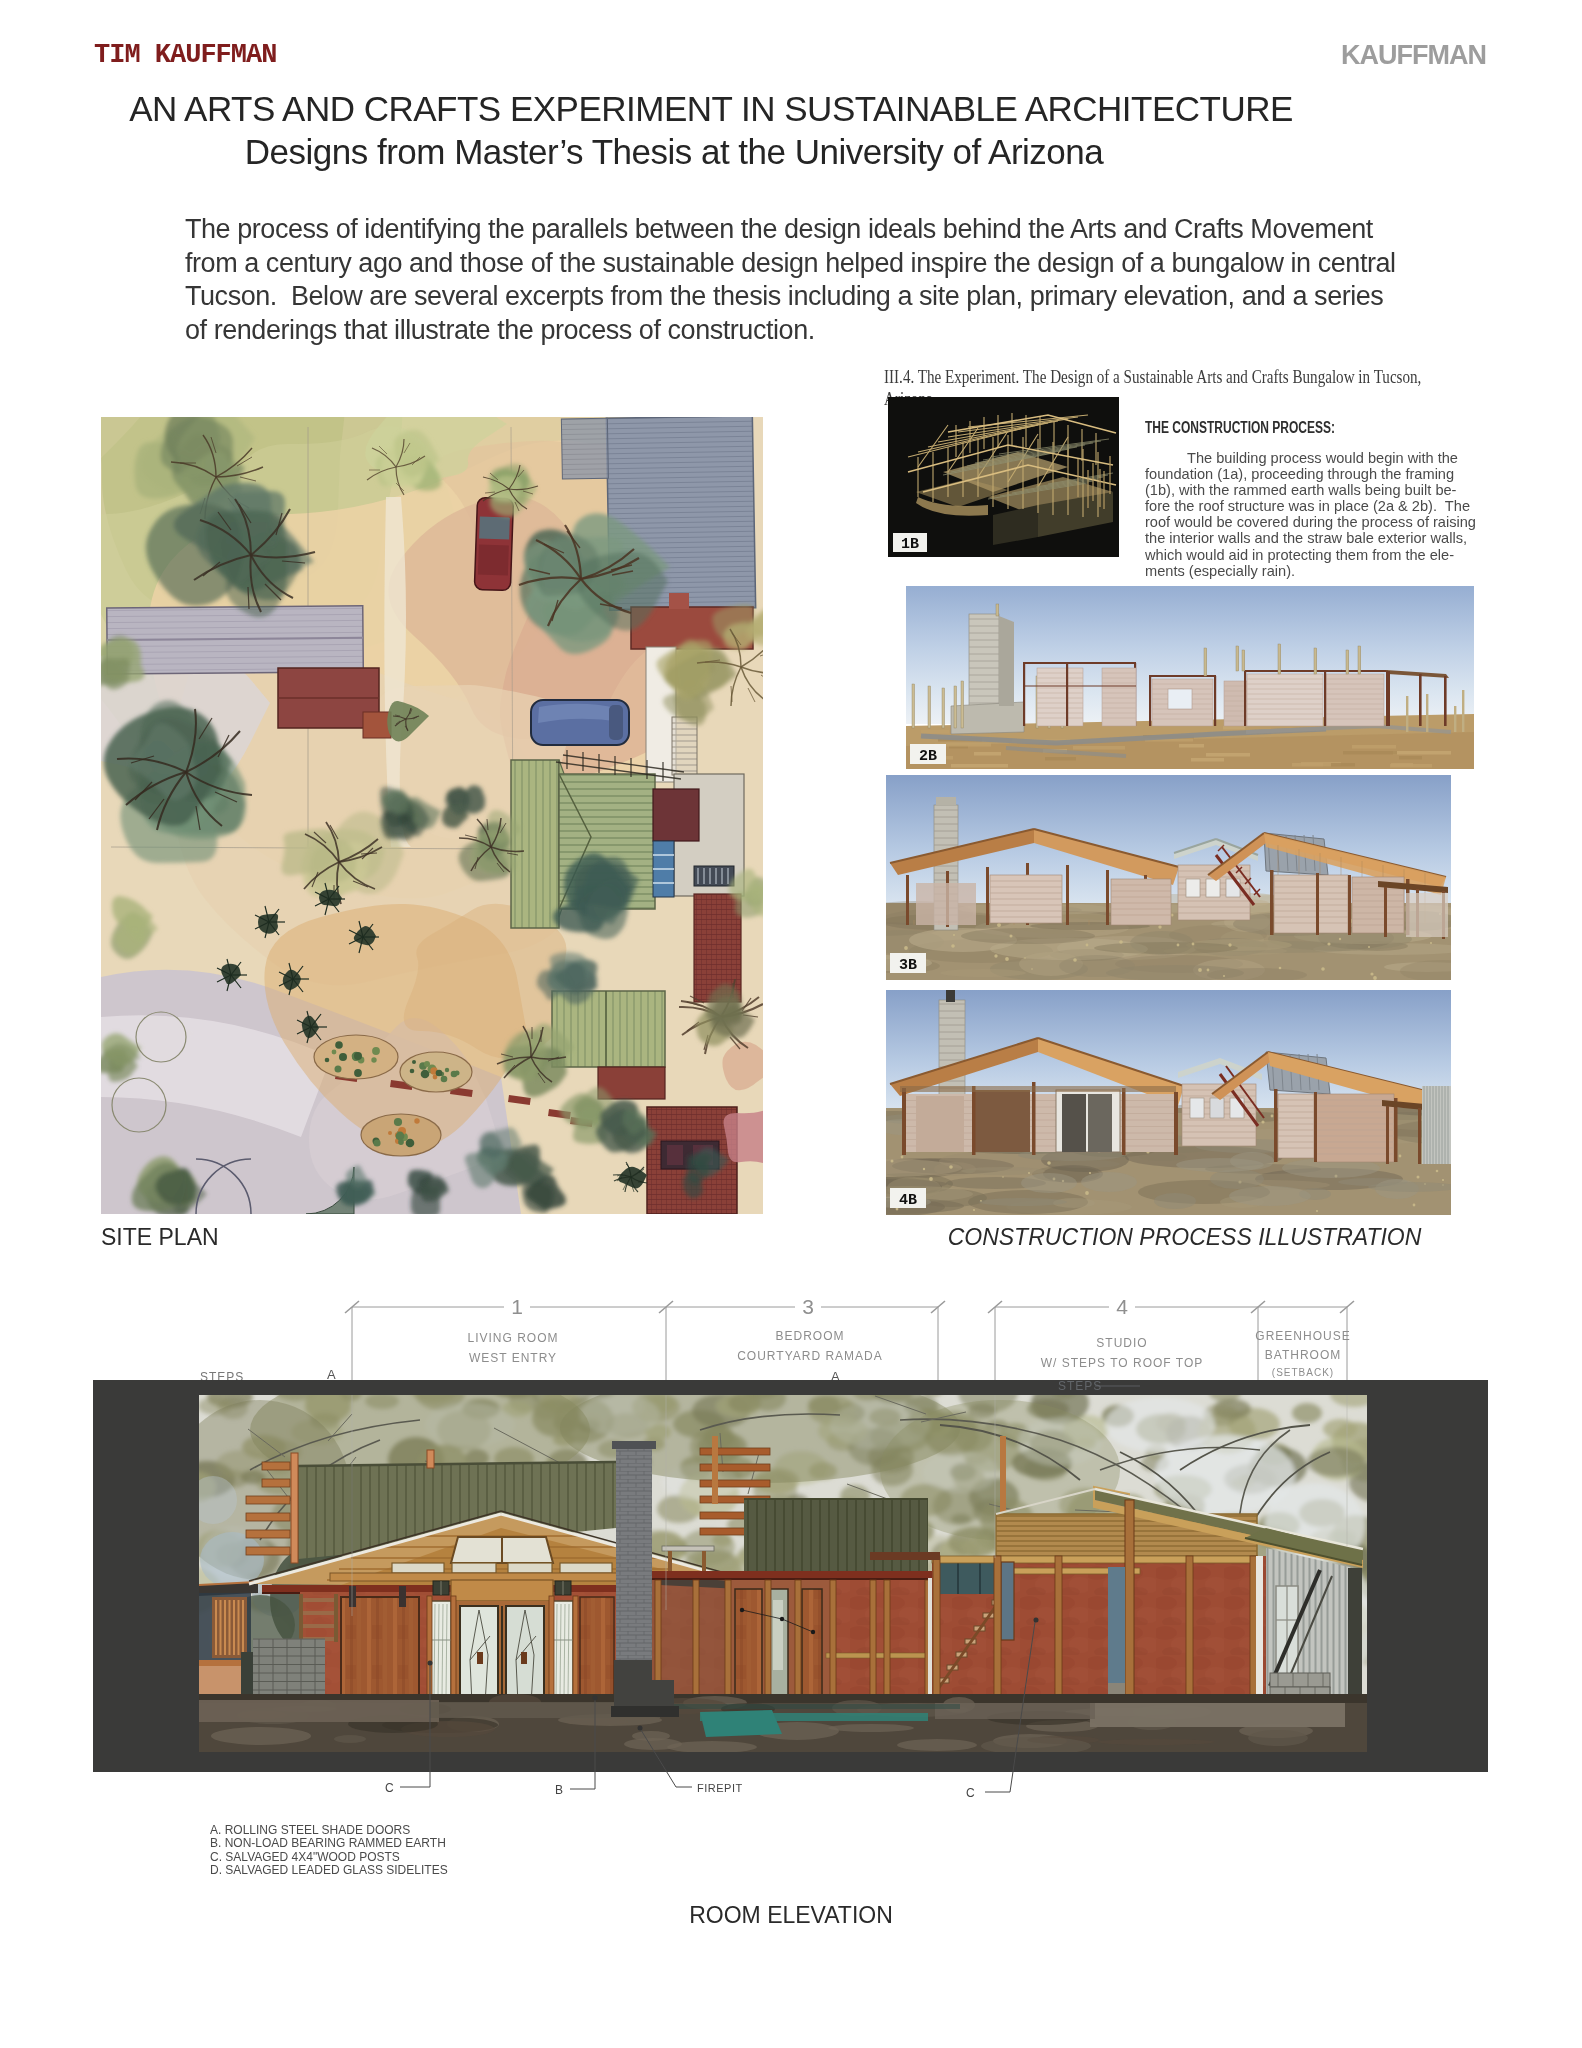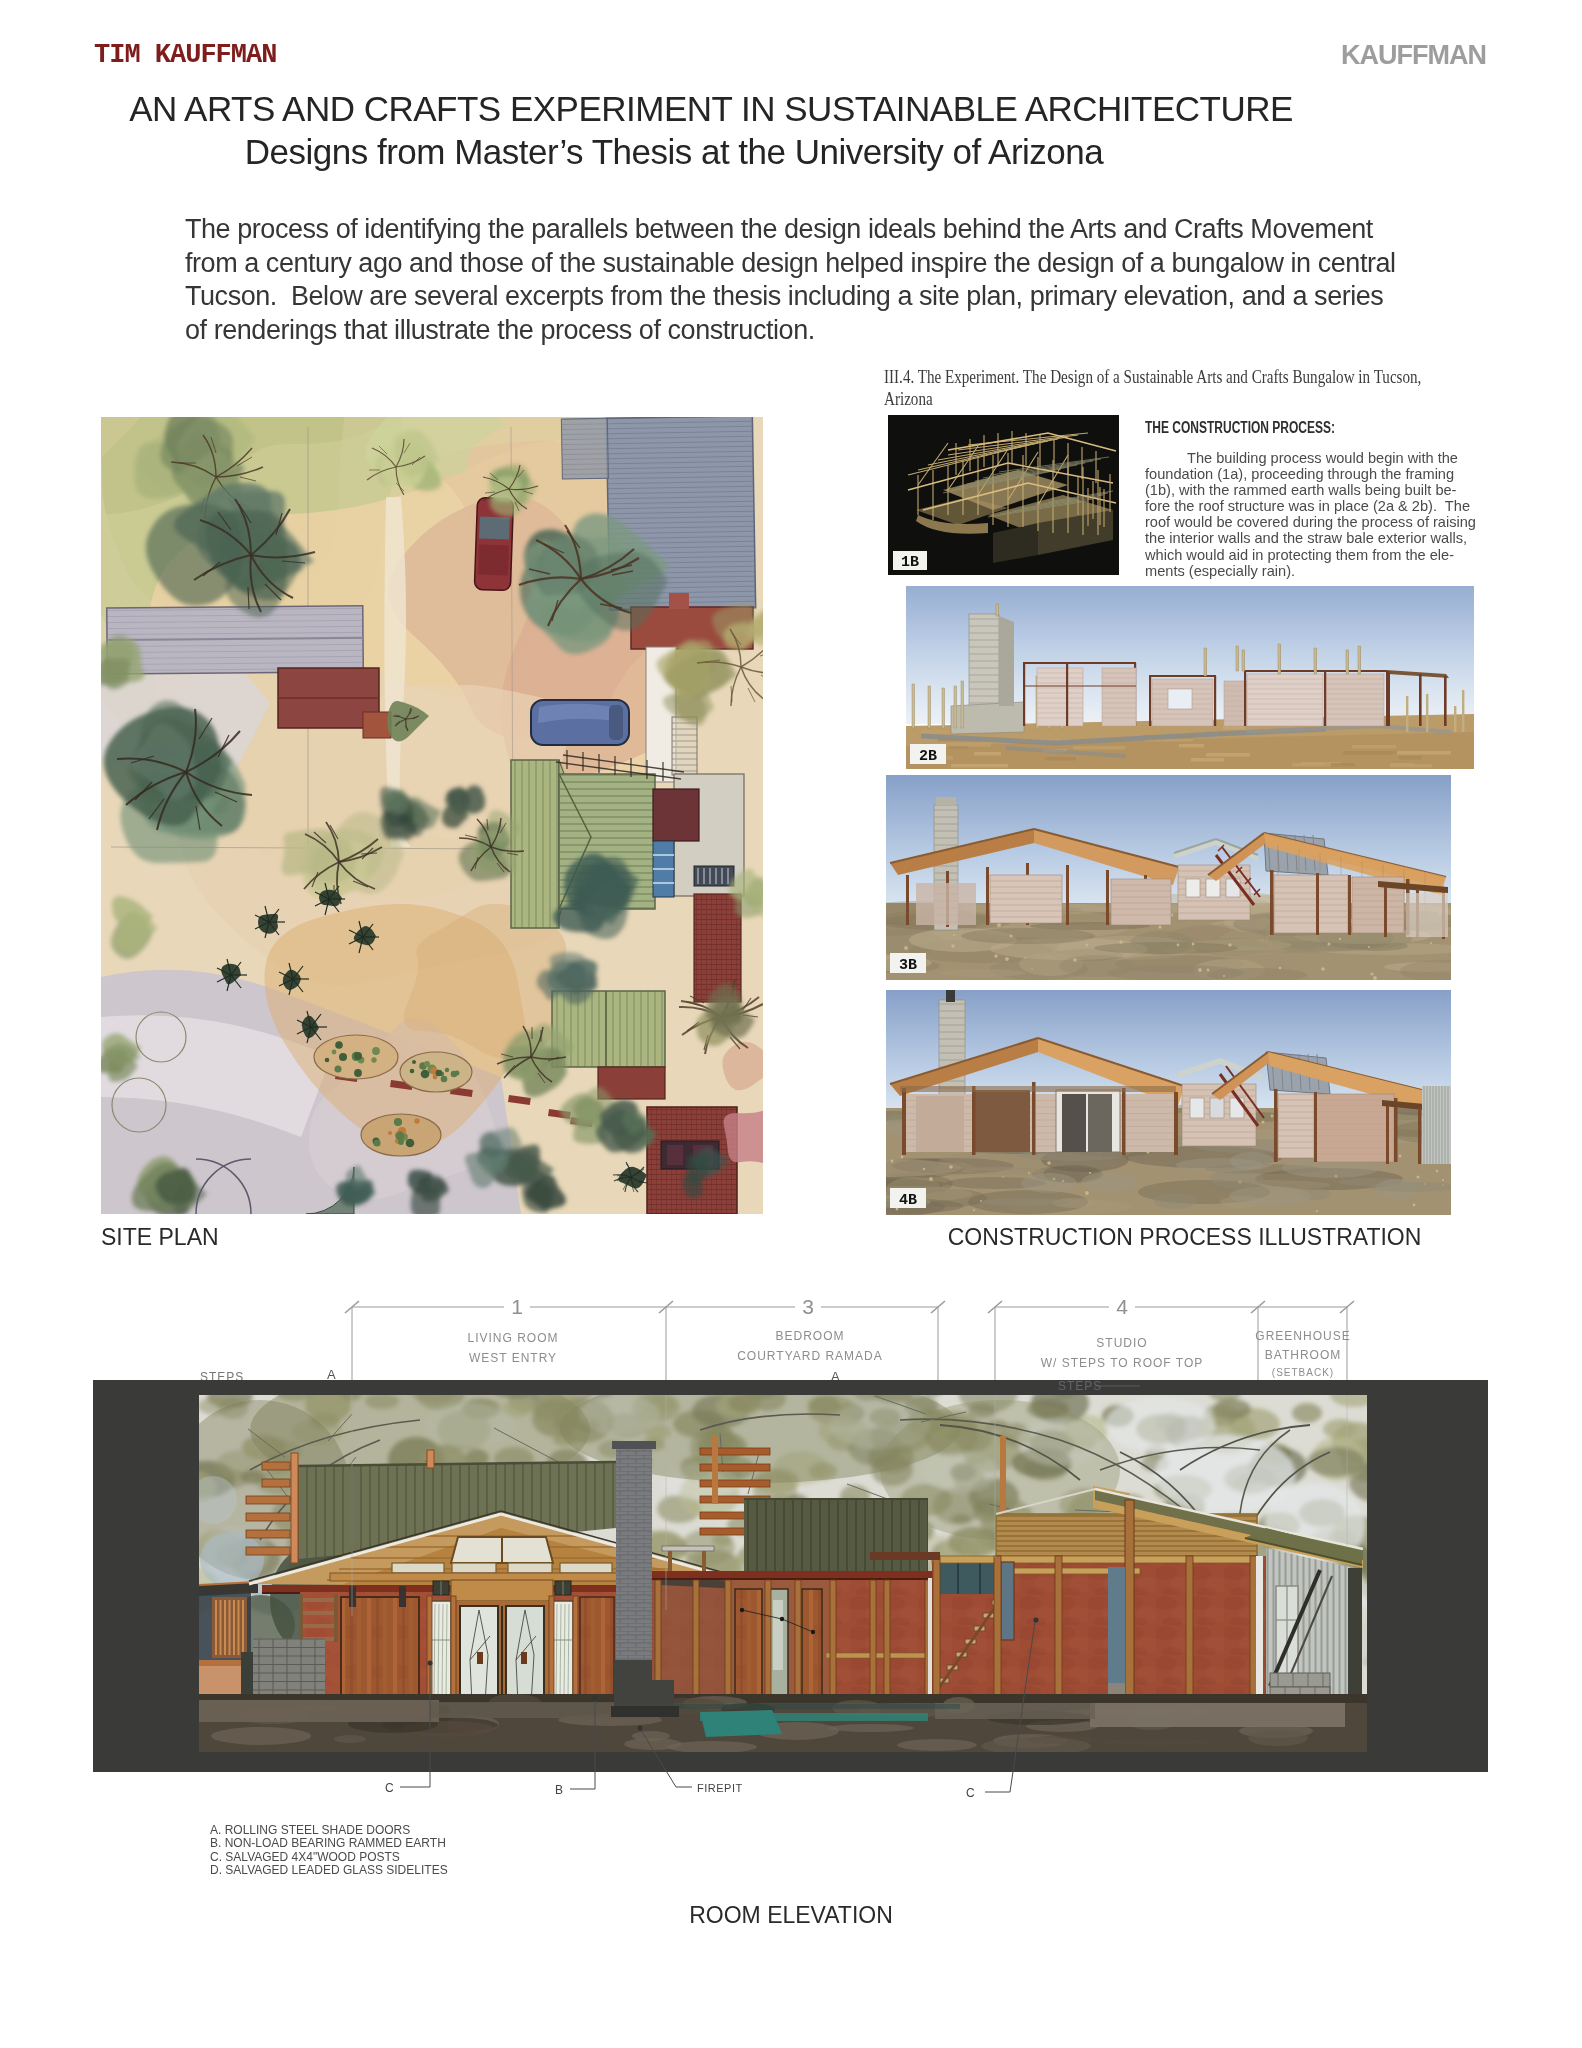--- a/index.html
+++ b/index.html
@@ -655,21 +655,21 @@
         <path d="M273,774 Q273,774 270,779 Q268,784 261,787 Q254,790 249,789 Q243,789 238,781 Q233,772 236,768 Q239,764 248,764 Q257,765 264,763 Q272,762 272,768 Z" fill="#3c5a52" fill-opacity="0.8276189568421052"></path>
         <path d="M265,759 Q265,759 265,764 Q264,768 261,770 Q257,772 253,770 Q250,767 247,764 Q244,761 245,757 Q247,753 253,750 Q259,746 260,751 Q262,755 263,757 Z" fill="#57756a" fill-opacity="0.5920224011270785"></path>
       </g>
     </svg>
 </div>
 
 <div class="abs" style="left:101px;top:1224px;width:662px;text-align:left;font-size:23px;color:#2a2a2a;">SITE PLAN</div>
 
 <div class="abs" style="left:884px;top:366px;width:650px;font-family:'Liberation Serif',serif;font-size:18px;line-height:22px;color:#3c3c3c;transform:scaleX(0.84);transform-origin:left top;">III.4. The Experiment. The Design of a Sustainable Arts and Crafts Bungalow in Tucson, Arizona</div>
 
-<div class="abs" style="left:888px;top:415px;width:216px;height:160px;background:#c4b5fd;" id="img1b">
+<div class="abs" style="left:888px;top:397px;width:216px;height:160px;background:#c4b5fd;" id="img1b">
 <svg width="231" height="160" viewBox="0 0 231 160">
       <rect width="231" height="160" fill="#0f0f0d"></rect>
       <polygon points="55,75 130,55 180,70 105,95" fill="#c7af78" fill-opacity="0.65"></polygon>
       <polygon points="100,100 175,80 225,95 150,120" fill="#bfa670" fill-opacity="0.6"></polygon>
       <polygon points="28,95 80,82 120,93 70,110" fill="#a8915f" fill-opacity="0.55"></polygon>
       <polygon points="105,118 150,108 150,140 105,148" fill="#2e2c20"></polygon>
       <polygon points="150,108 225,95 225,125 150,140" fill="#413d2a"></polygon>
       <path d="M30,100 Q55,112 100,108 L100,118 Q50,122 28,106 Z" fill="#9a8455" fill-opacity="0.9"></path>
       <g stroke="#c2a96f" stroke-width="1.1" fill="none">
         <line x1="30" y1="60" x2="30" y2="100"></line>
@@ -1383,21 +1383,21 @@
       <line x1="550" y1="96" x2="550" y2="174" stroke="#9aa09c" stroke-width="1"></line>
       <line x1="553" y1="96" x2="553" y2="174" stroke="#9aa09c" stroke-width="1"></line>
       <line x1="556" y1="96" x2="556" y2="174" stroke="#9aa09c" stroke-width="1"></line>
       <line x1="559" y1="96" x2="559" y2="174" stroke="#9aa09c" stroke-width="1"></line>
       <line x1="562" y1="96" x2="562" y2="174" stroke="#9aa09c" stroke-width="1"></line>
       <rect x="4" y="198" width="36" height="20" fill="#f2f2ee"></rect>
       <text x="22" y="214" font-family="Liberation Mono,monospace" font-size="15" font-weight="bold" fill="#111" text-anchor="middle">4B</text>
     </svg>
 </div>
 
-<div class="abs" style="left:902px;top:1224px;width:565px;text-align:center;font-size:23px;color:#2a2a2a;">CONSTRUCTION PROCESS ILLUSTRATION</div>
+<div class="abs" style="left:902px;top:1224px;width:565px;text-align:center;font-size:23px;color:#2a2a2a;font-style:italic;">CONSTRUCTION PROCESS ILLUSTRATION</div>
 
 <div class="abs" style="left:0px;top:1295px;width:1582px;height:520px;" id="elevation">
 <svg width="1582" height="520" viewBox="0 0 1582 520">
       <defs>
         <pattern id="ribO" width="9" height="80" patternUnits="userSpaceOnUse">
           <rect width="9" height="80" fill="#6e7254"></rect>
           <line x1="1" y1="0" x2="1" y2="80" stroke="#565a3e" stroke-width="1.6"></line>
         </pattern>
         <pattern id="ribD" width="9" height="80" patternUnits="userSpaceOnUse">
           <rect width="9" height="80" fill="#565a42"></rect>

